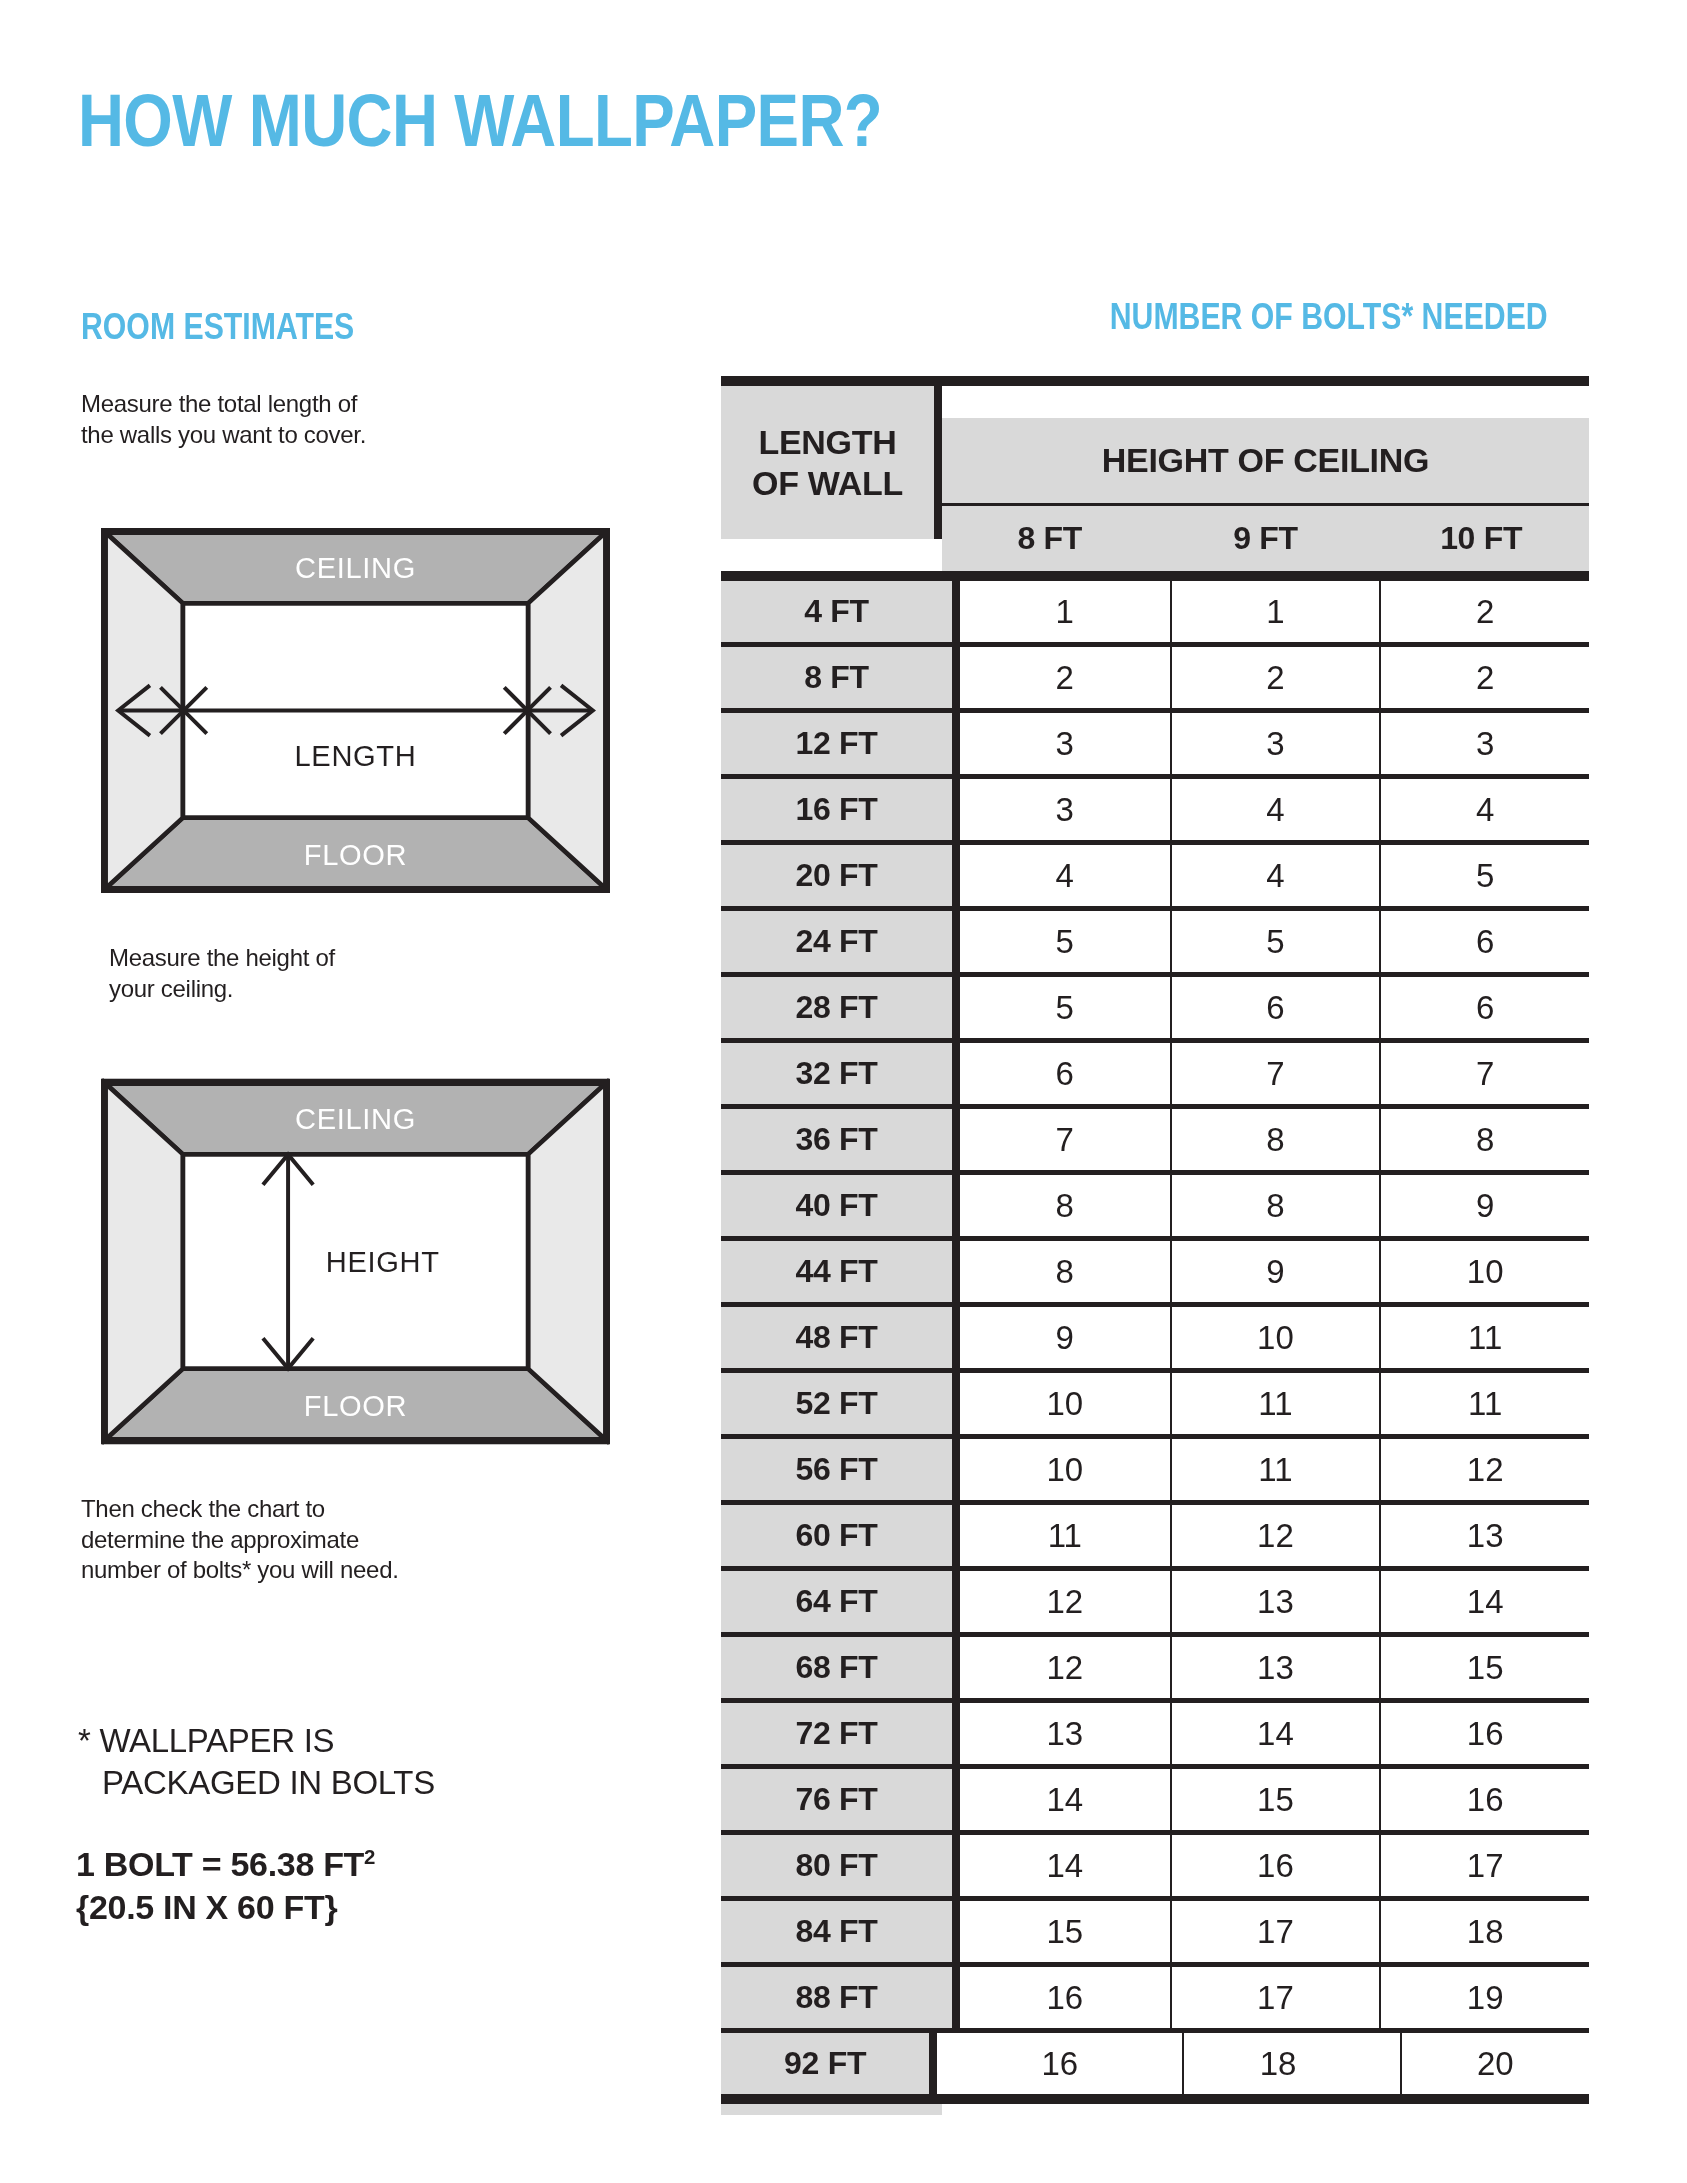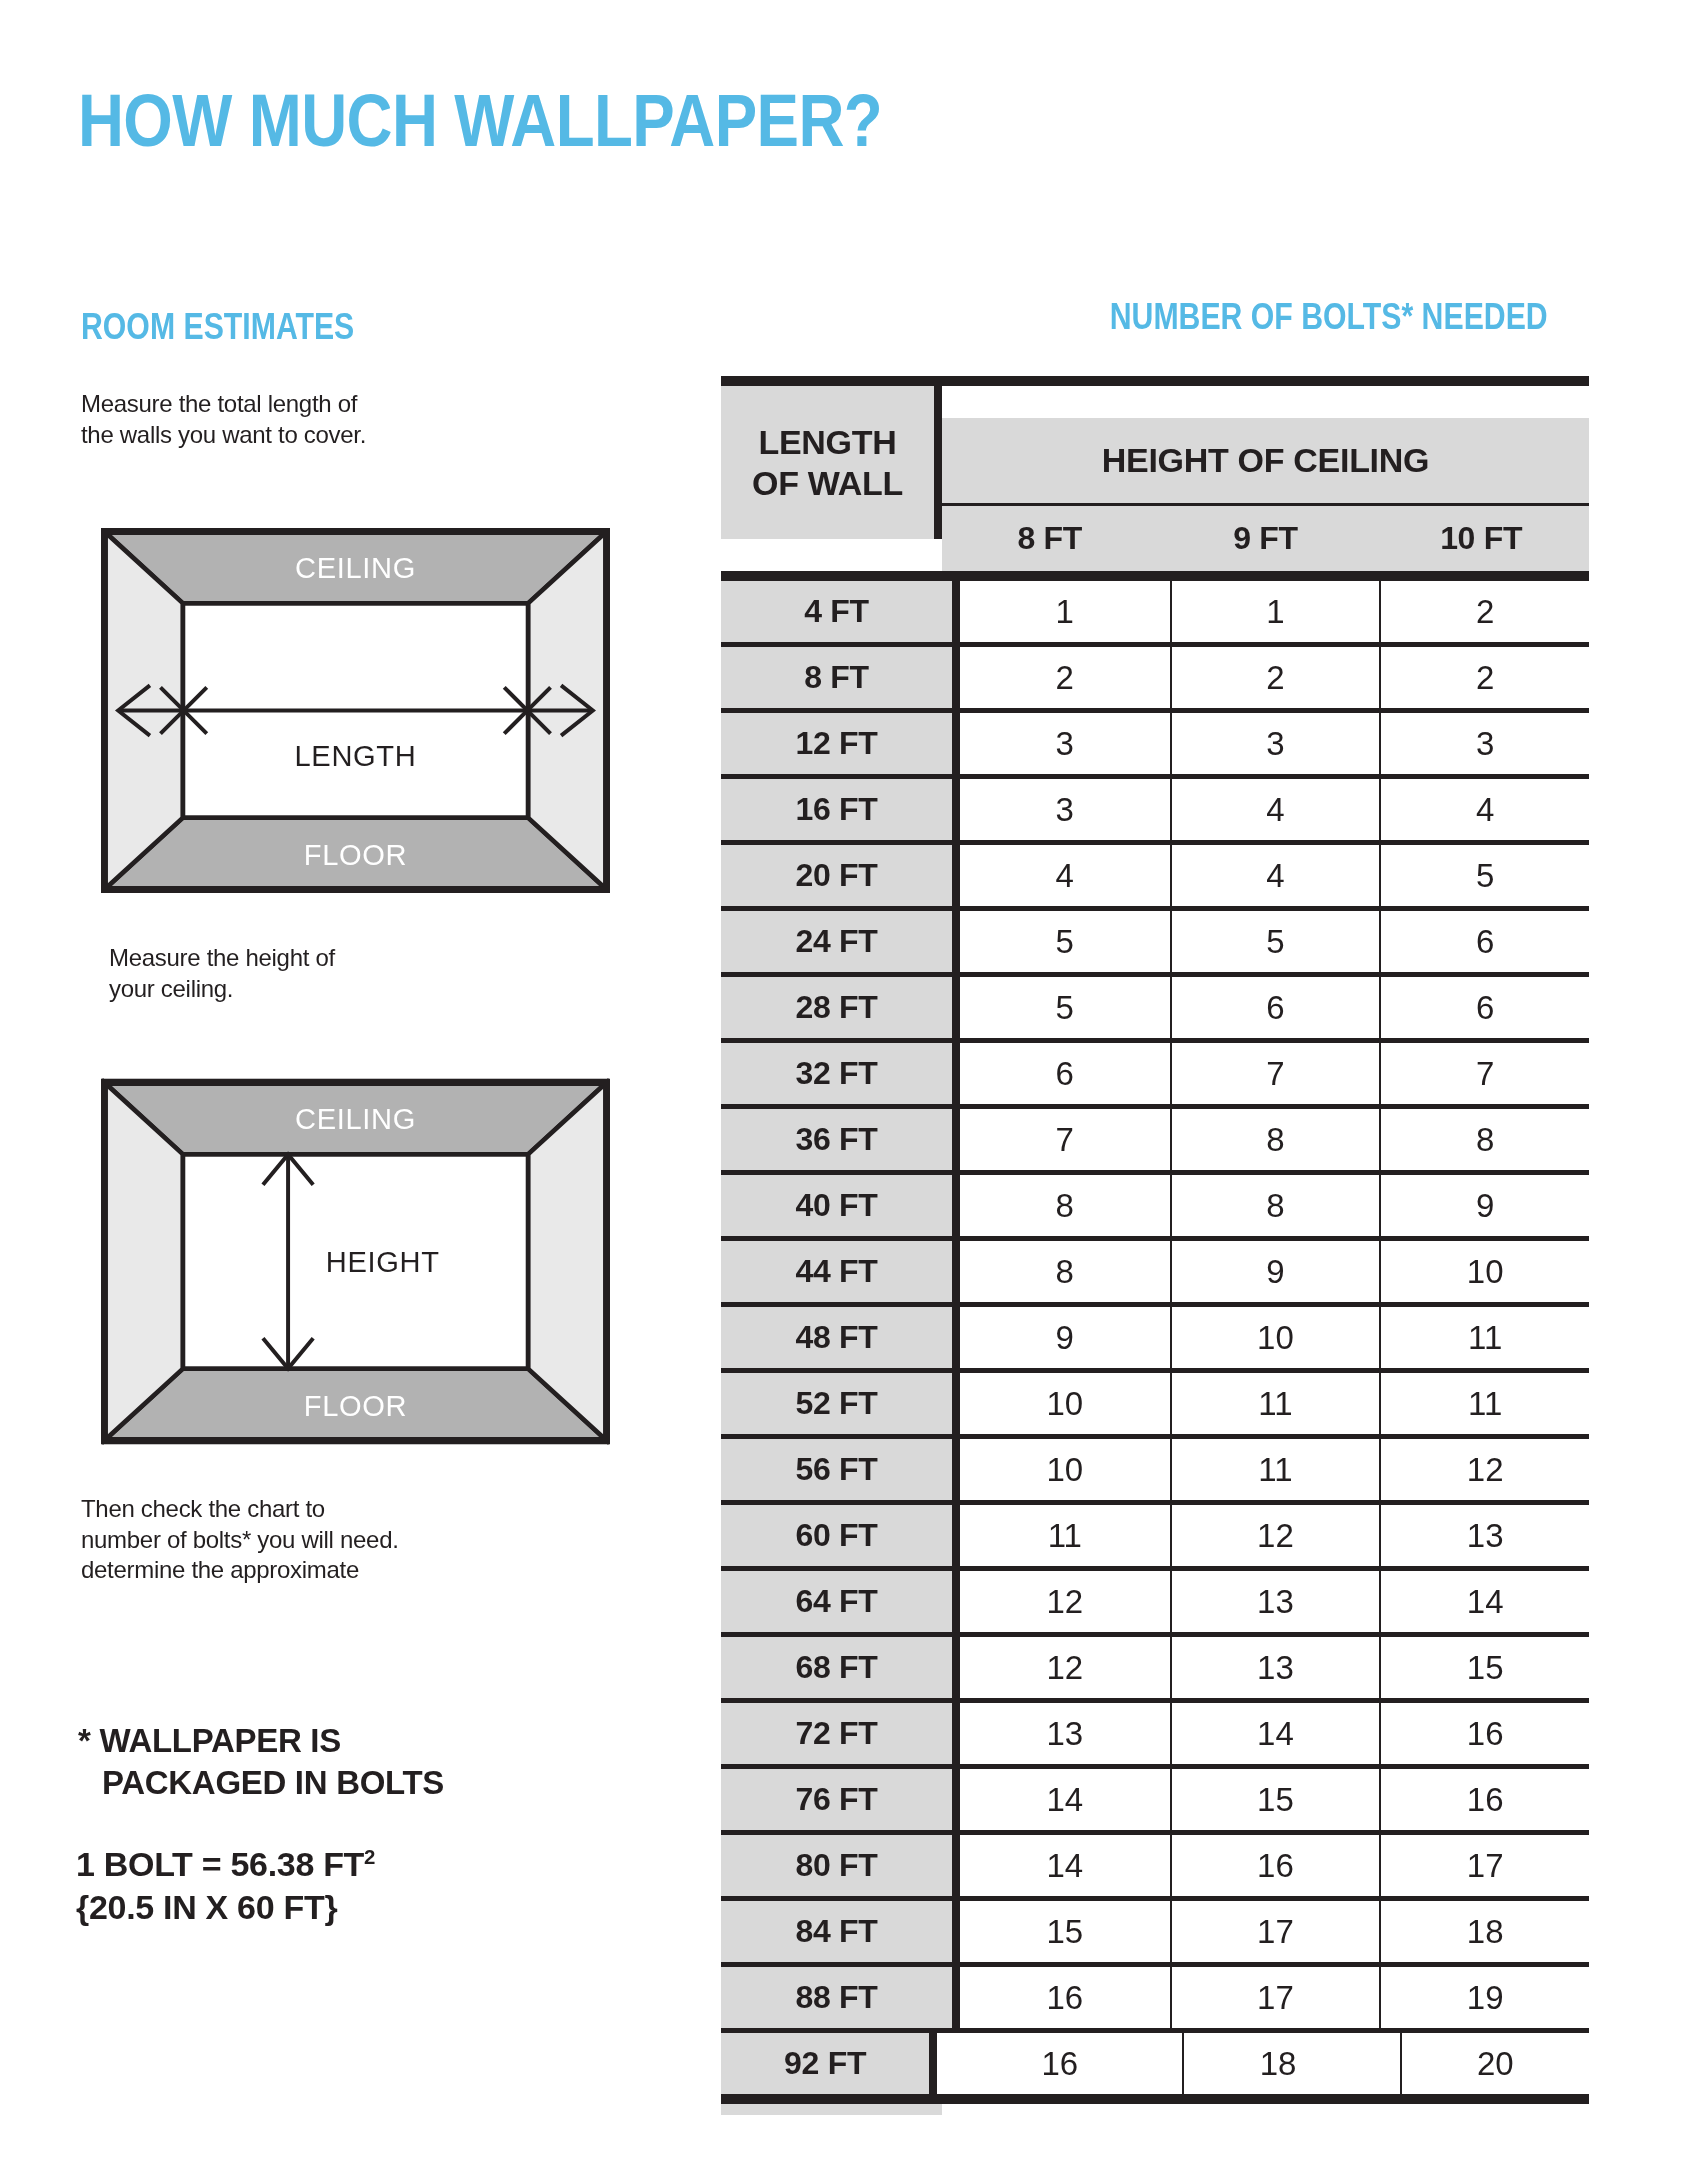--- a/index.html
+++ b/index.html
@@ -39,21 +39,21 @@
   .body-text {
     position:absolute; left:81px;
     font-size:24px; line-height:1.28; letter-spacing:-0.3px;
   }
   .p1 { top:389px; }
   .p2 { top:943px;margin-left:28px; }
   .p3 { top:1494px; }
 
   .footnote {
     position:absolute; left:78px; top:1720px;
-    font-size:33px; font-weight:bold; line-height:1.26; letter-spacing:-0.3px;
+    font-size:33px; font-weight:normal; line-height:1.26; letter-spacing:-0.3px;
   }
   .footnote .indent { padding-left:24px; }
 
   .bolt-info {
     position:absolute; left:76px; top:1843px;
     font-size:34px; font-weight:bold; line-height:1.26; letter-spacing:-0.3px;
   }
   .bolt-info sup { font-size:60%; vertical-align:super; }
 
   
@@ -157,22 +157,22 @@
       <path d="M245,160 L283,114 L321,160"></path>
       <path d="M245,392 L283,438 L321,392"></path>
     </g>
     <text x="385" y="76" text-anchor="middle" fill="#FFFFFF">CEILING</text>
     <text x="385" y="510" text-anchor="middle" fill="#FFFFFF">FLOOR</text>
     <text x="340" y="292" text-anchor="start" fill="#231F20">HEIGHT</text>
   </svg>
 
   <div class="body-text p3">
     <div>Then check the chart to</div>
+    <div>determine the approximate</div>
     <div>number of bolts* you will need.</div>
-    <div>determine the approximate</div>
   </div>
 
   <div class="footnote">
     <div>* WALLPAPER IS</div>
     <div class="indent">PACKAGED IN BOLTS</div>
   </div>
 
   <div class="bolt-info">
     <div><span>1 BOLT = 56.38 FT</span><sup>2</sup></div>
     <div>{20.5 IN X 60 FT}</div>

